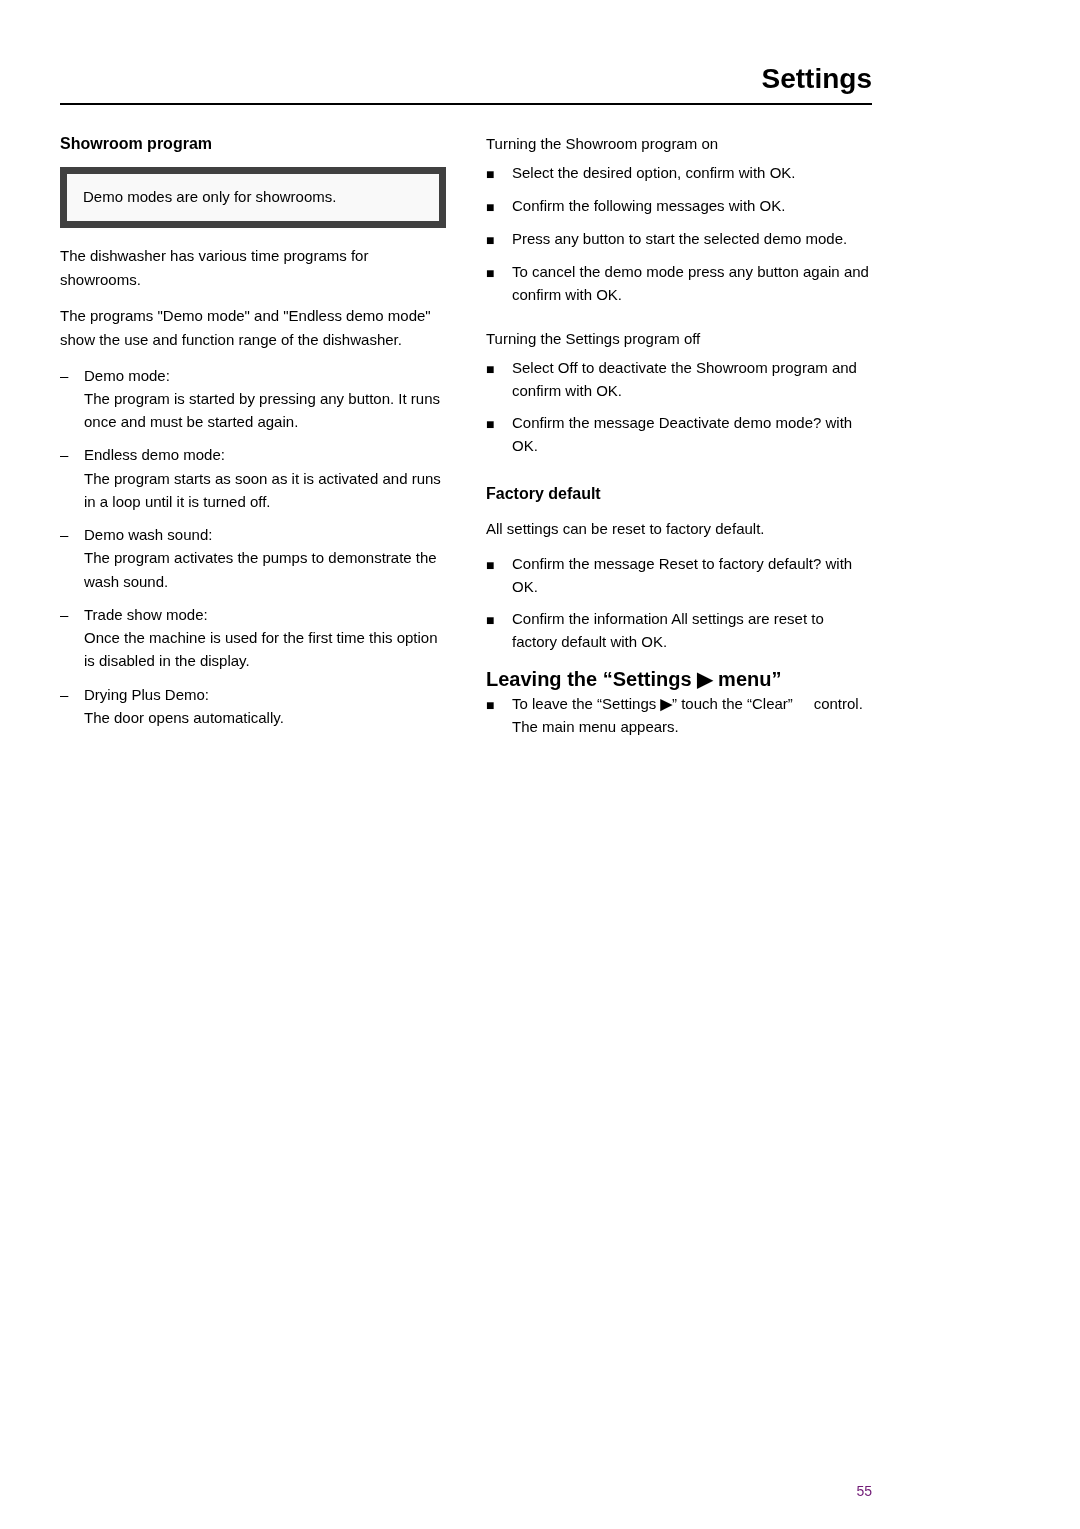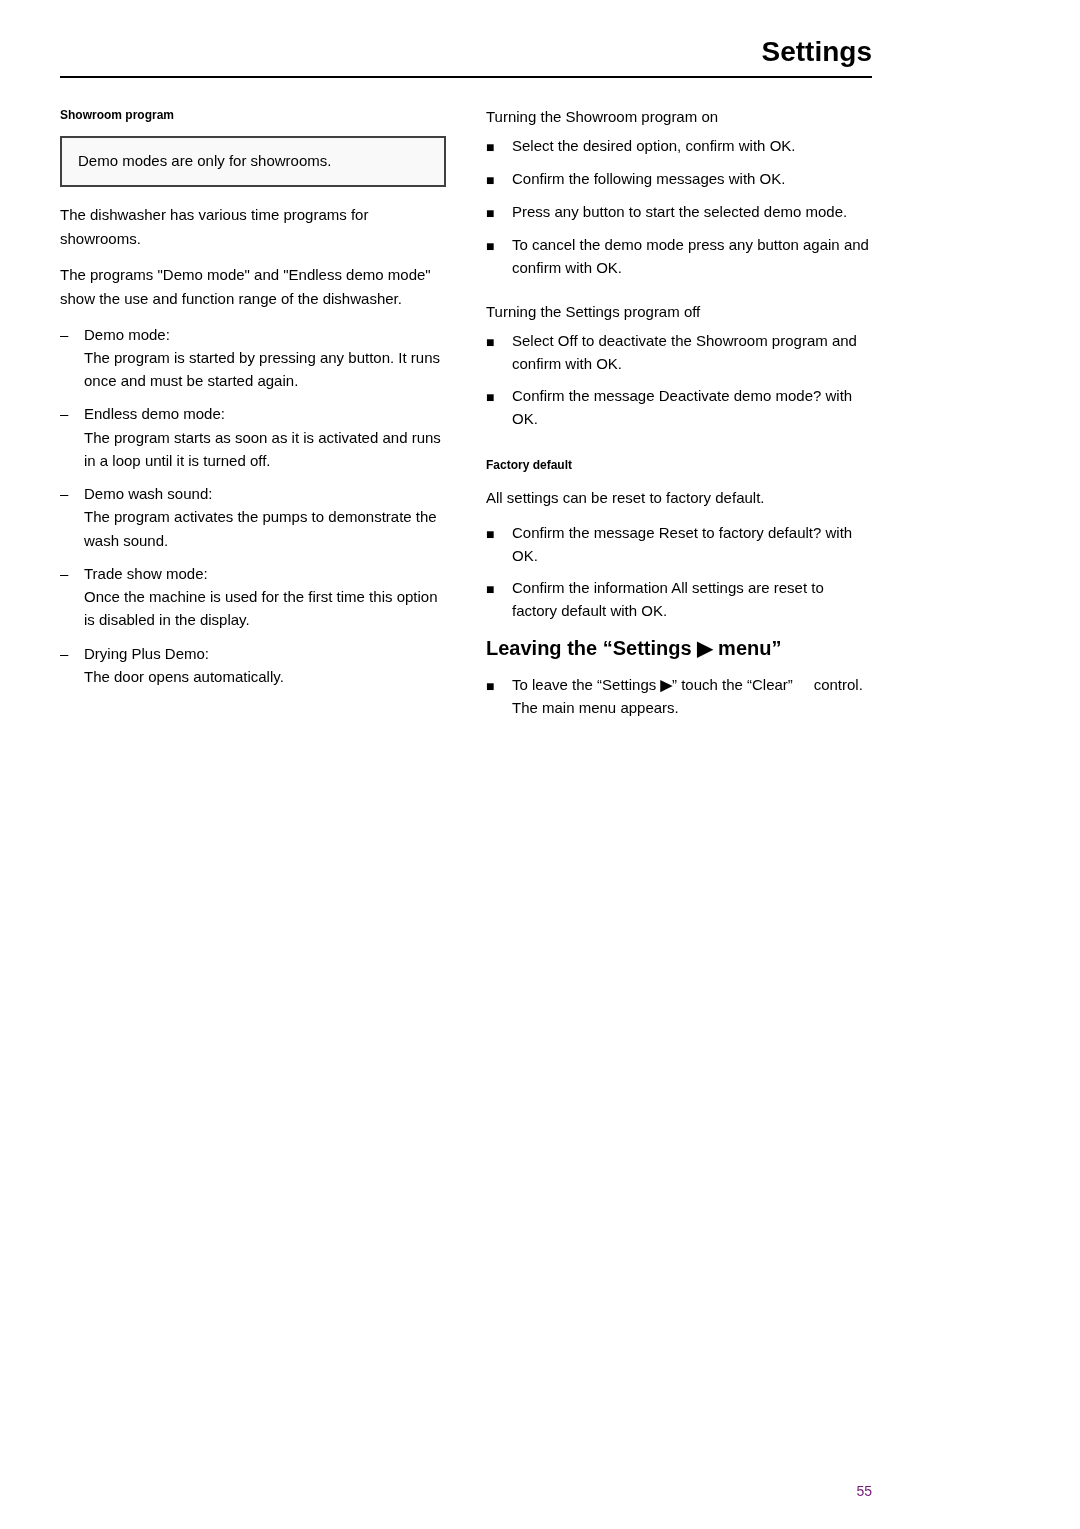--- a/index.html
+++ b/index.html
@@ -14,21 +14,21 @@
       background: #ffffff;
       font-family: Arial, Helvetica, sans-serif;
       font-size: 15px;
       color: #000000;
       position: relative;
     }
 
     .page-container {
       width: 932px;
       min-height: 1529px;
-      padding: 36px 60px 60px 60px;
+      padding: 63px 60px 60px 60px;
       position: relative;
     }
 
     .page-title {
       text-align: right;
       font-size: 28px;
       font-weight: bold;
       padding-bottom: 8px;
       border-bottom: 2px solid #000;
       margin-bottom: 30px;
@@ -44,33 +44,33 @@
       flex: 1;
       max-width: 460px;
     }
 
     .right-column {
       flex: 1;
       max-width: 460px;
     }
 
     .section-title {
-      font-size: 12px;
+      font-size: 16px;
       font-weight: bold;
       margin-bottom: 14px;
     }
 
     .subsection-title {
       font-size: 15px;
       font-weight: normal;
       margin-bottom: 10px;
     }
 
     .info-box {
-      border: 2px solid #404040;
+      border: 7px solid #404040;
       padding: 12px 16px;
       margin-bottom: 16px;
       background: #f9f9f9;
       font-size: 15px;
       line-height: 1.5;
     }
 
     .body-text {
       font-size: 15px;
       line-height: 1.6;
@@ -130,21 +130,21 @@
       margin-top: 28px;
     }
 
     .leaving-section {
       margin-top: 4px;
     }
 
     .leaving-title {
       font-size: 20px;
       font-weight: bold;
-      margin-bottom: 14px;
+      margin-bottom: 2px;
     }
 
     .page-number {
       position: absolute;
       bottom: 30px;
       right: 60px;
       font-size: 14px;
       color: #701a75;
     }
   </style>

